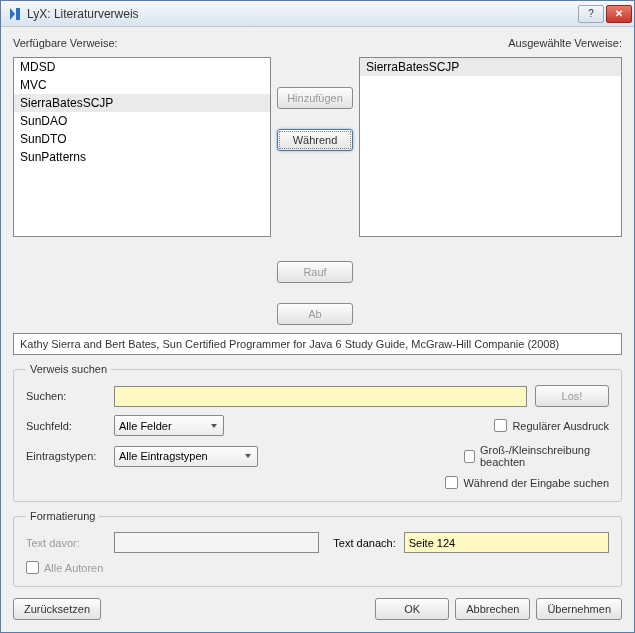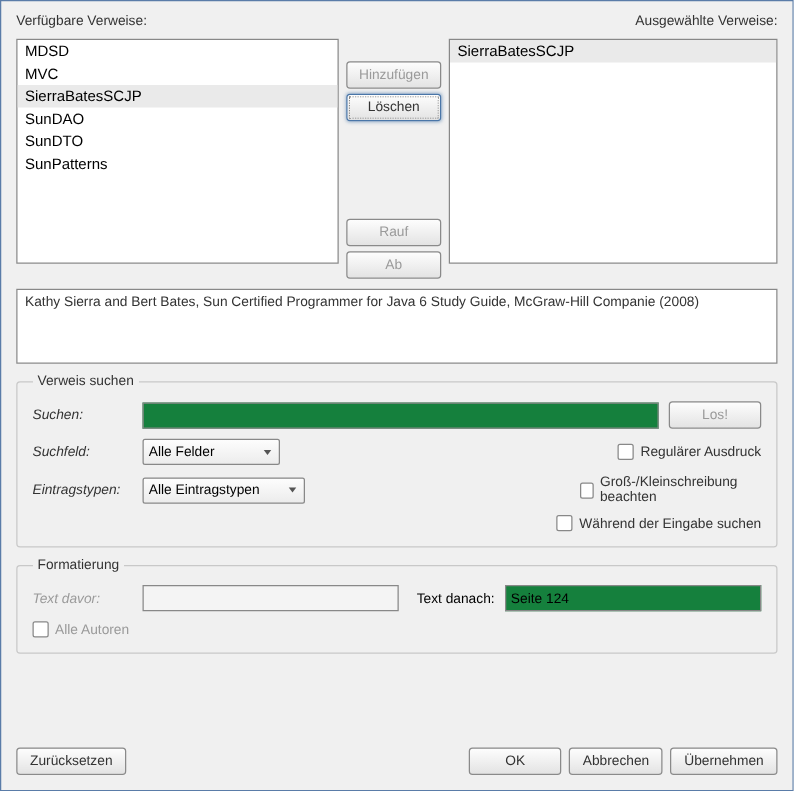--- a/index.html
+++ b/index.html
@@ -9,66 +9,77 @@
 .titlebar .icon { width: 16px; height: 16px; margin-right: 4px; }
 .titlebar .title { flex: 1; font-size: 12px; color: #333; }
 .titlebar .ctrl { width: 26px; height: 18px; margin-left: 2px; border: 1px solid #9aa8b8; border-radius: 2px; background: linear-gradient(#f4f6f8,#dbe3ec); display: flex; align-items: center; justify-content: center; font-size: 10px; color: #334; }
 .titlebar .ctrl.close { background: linear-gradient(#e87b6f,#c8372a); color: #fff; border-color: #8a2a20; font-weight: bold; }
 .content { flex: 1; padding: 10px 12px; display: flex; flex-direction: column; gap: 8px; overflow: hidden; }
 .toprow { display: flex; justify-content: space-between; font-size: 11px; color: #333; }
 .lists { display: flex; gap: 6px; }
 .listbox { border: 1px solid #888; background: #fff; height: 180px; overflow: auto; }
 .listbox .item { padding: 2px 6px; font-size: 12px; cursor: default; }
 .listbox .item.sel { background: #eaeaea; }
-.midbtns { display: flex; flex-direction: column; gap: 4px; width: 76px; padding-top: 18px; }
+.midbtns { display: flex; flex-direction: column; gap: 20px; width: 76px; padding-top: 18px; margin-top: 12px; }
 .btn { height: 22px; border: 1px solid #8a8a8a; border-radius: 3px; background: linear-gradient(#fdfdfd,#e3e3e3); font-size: 11px; color: #333; display: flex; align-items: center; justify-content: center; cursor: pointer; padding: 0 10px; }
 .btn[disabled] { color: #9a9a9a; cursor: default; }
 .btn.focus { outline: 1px dotted #888; outline-offset: -3px; border-color: #4a76a8; box-shadow: 0 0 3px rgba(74,118,168,0.6); }
 .infofield { border: 1px solid #888; background: #fff; height: 60px; padding: 4px 6px; font-size: 11px; color: #333; }
 fieldset { border: 1px solid #c8c8c8; border-radius: 3px; padding: 10px 12px 12px; }
 legend { font-size: 11px; color: #333; padding: 0 4px; }
 .row { display: flex; align-items: center; gap: 8px; margin-bottom: 8px; }
-.row label.lbl { width: 80px; text-align: left; color: #333; font-style: italic; }
+.row label.lbl { width: 80px; text-align: left; color: #333; }
 .row label.lbl.dis { color: #9a9a9a; }
-input[type=text], .select, .combo { height: 21px; border: 1px solid #888; background: #15803d; font-size: 11px; padding: 0 4px; }
+input[type=text], .select, .combo { height: 21px; border: 1px solid #888; background: #fef9c3; font-size: 11px; padding: 0 4px; }
 input[type=text][disabled] { background: #f4f4f4; color: #9a9a9a; }
 .select, .combo { display: flex; align-items: center; justify-content: space-between; padding-right: 2px; background: linear-gradient(#fdfdfd,#ececec); border-radius: 2px; }
 .select .arrow, .combo .arrow { width: 14px; height: 100%; display: flex; align-items: center; justify-content: center; color: #555; }
 .checkbox { display: flex; align-items: center; gap: 5px; font-size: 11px; color: #333; }
 .checkbox.dis { color: #9a9a9a; }
 .cb { width: 13px; height: 13px; border: 1px solid #888; background: #fff; border-radius: 2px; }
 .bottombar { display: flex; justify-content: space-between; align-items: center; padding: 8px 12px 12px; }
 .botright { display: flex; gap: 6px; }
 .botright .btn, .bottombar .btn { min-width: 74px; }
 .spacer { flex: 1; }
 svg.arrow-svg { width: 8px; height: 8px; }
 </style>
 </head>
 <body>
 
 <div class="window">
+  <div class="titlebar">
+    <span class="icon">
+      <svg viewBox="0 0 16 16">
+          <path d="M3 2 L8 8 L3 14 Z" fill="#2a72c8"></path>
+          <rect x="9" y="2" width="4" height="12" fill="#2a72c8"></rect>
+        </svg>
+    </span>
+    <span class="title">LyX: Literaturverweis</span>
+    <div class="ctrl">?</div>
+    <div class="ctrl close">✕</div>
+  </div>
 
   <div class="content">
     <div class="toprow">
       <span>Verfügbare Verweise:</span>
       <span>Ausgewählte Verweise:</span>
     </div>
 
     <div class="lists">
       <div class="listbox" style="width:258px" id="available-list">
           <div class="item">MDSD</div>
           <div class="item">MVC</div>
           <div class="item sel">SierraBatesSCJP</div>
           <div class="item">SunDAO</div>
           <div class="item">SunDTO</div>
           <div class="item">SunPatterns</div>
         </div>
       <div class="midbtns">
         <button class="btn" disabled="">Hinzufügen</button>
-        <button class="btn focus">Löschen</button>
+        <button class="btn focus">Während</button>
         <div style="height:70px"></div>
         <button class="btn" disabled="">Rauf</button>
         <button class="btn" disabled="">Ab</button>
       </div>
       <div class="listbox" style="flex:1" id="selected-list">
           <div class="item sel">SierraBatesSCJP</div>
         </div>
     </div>
 
     <div class="infofield">Kathy Sierra and Bert Bates, Sun Certified Programmer for Java 6 Study Guide, McGraw-Hill Companie (2008)</div>
@@ -91,21 +102,21 @@
             </span>
         </div>
         <div class="spacer"></div>
         <div class="checkbox">
           <span class="cb"></span>
           <span>Regulärer Ausdruck</span>
         </div>
       </div>
       <div class="row">
         <label class="lbl">Eintragstypen:</label>
-        <div class="select" style="width:130px">
+        <div class="select" style="width:144px">
           <span>Alle Eintragstypen</span>
           <span class="arrow">
               <svg class="arrow-svg" viewBox="0 0 8 8">
                 <path d="M1 2 L4 6 L7 2 Z" fill="#555"></path>
               </svg>
             </span>
         </div>
         <div class="spacer"></div>
         <div class="checkbox" style="width:145px">
           <span class="cb"></span>

